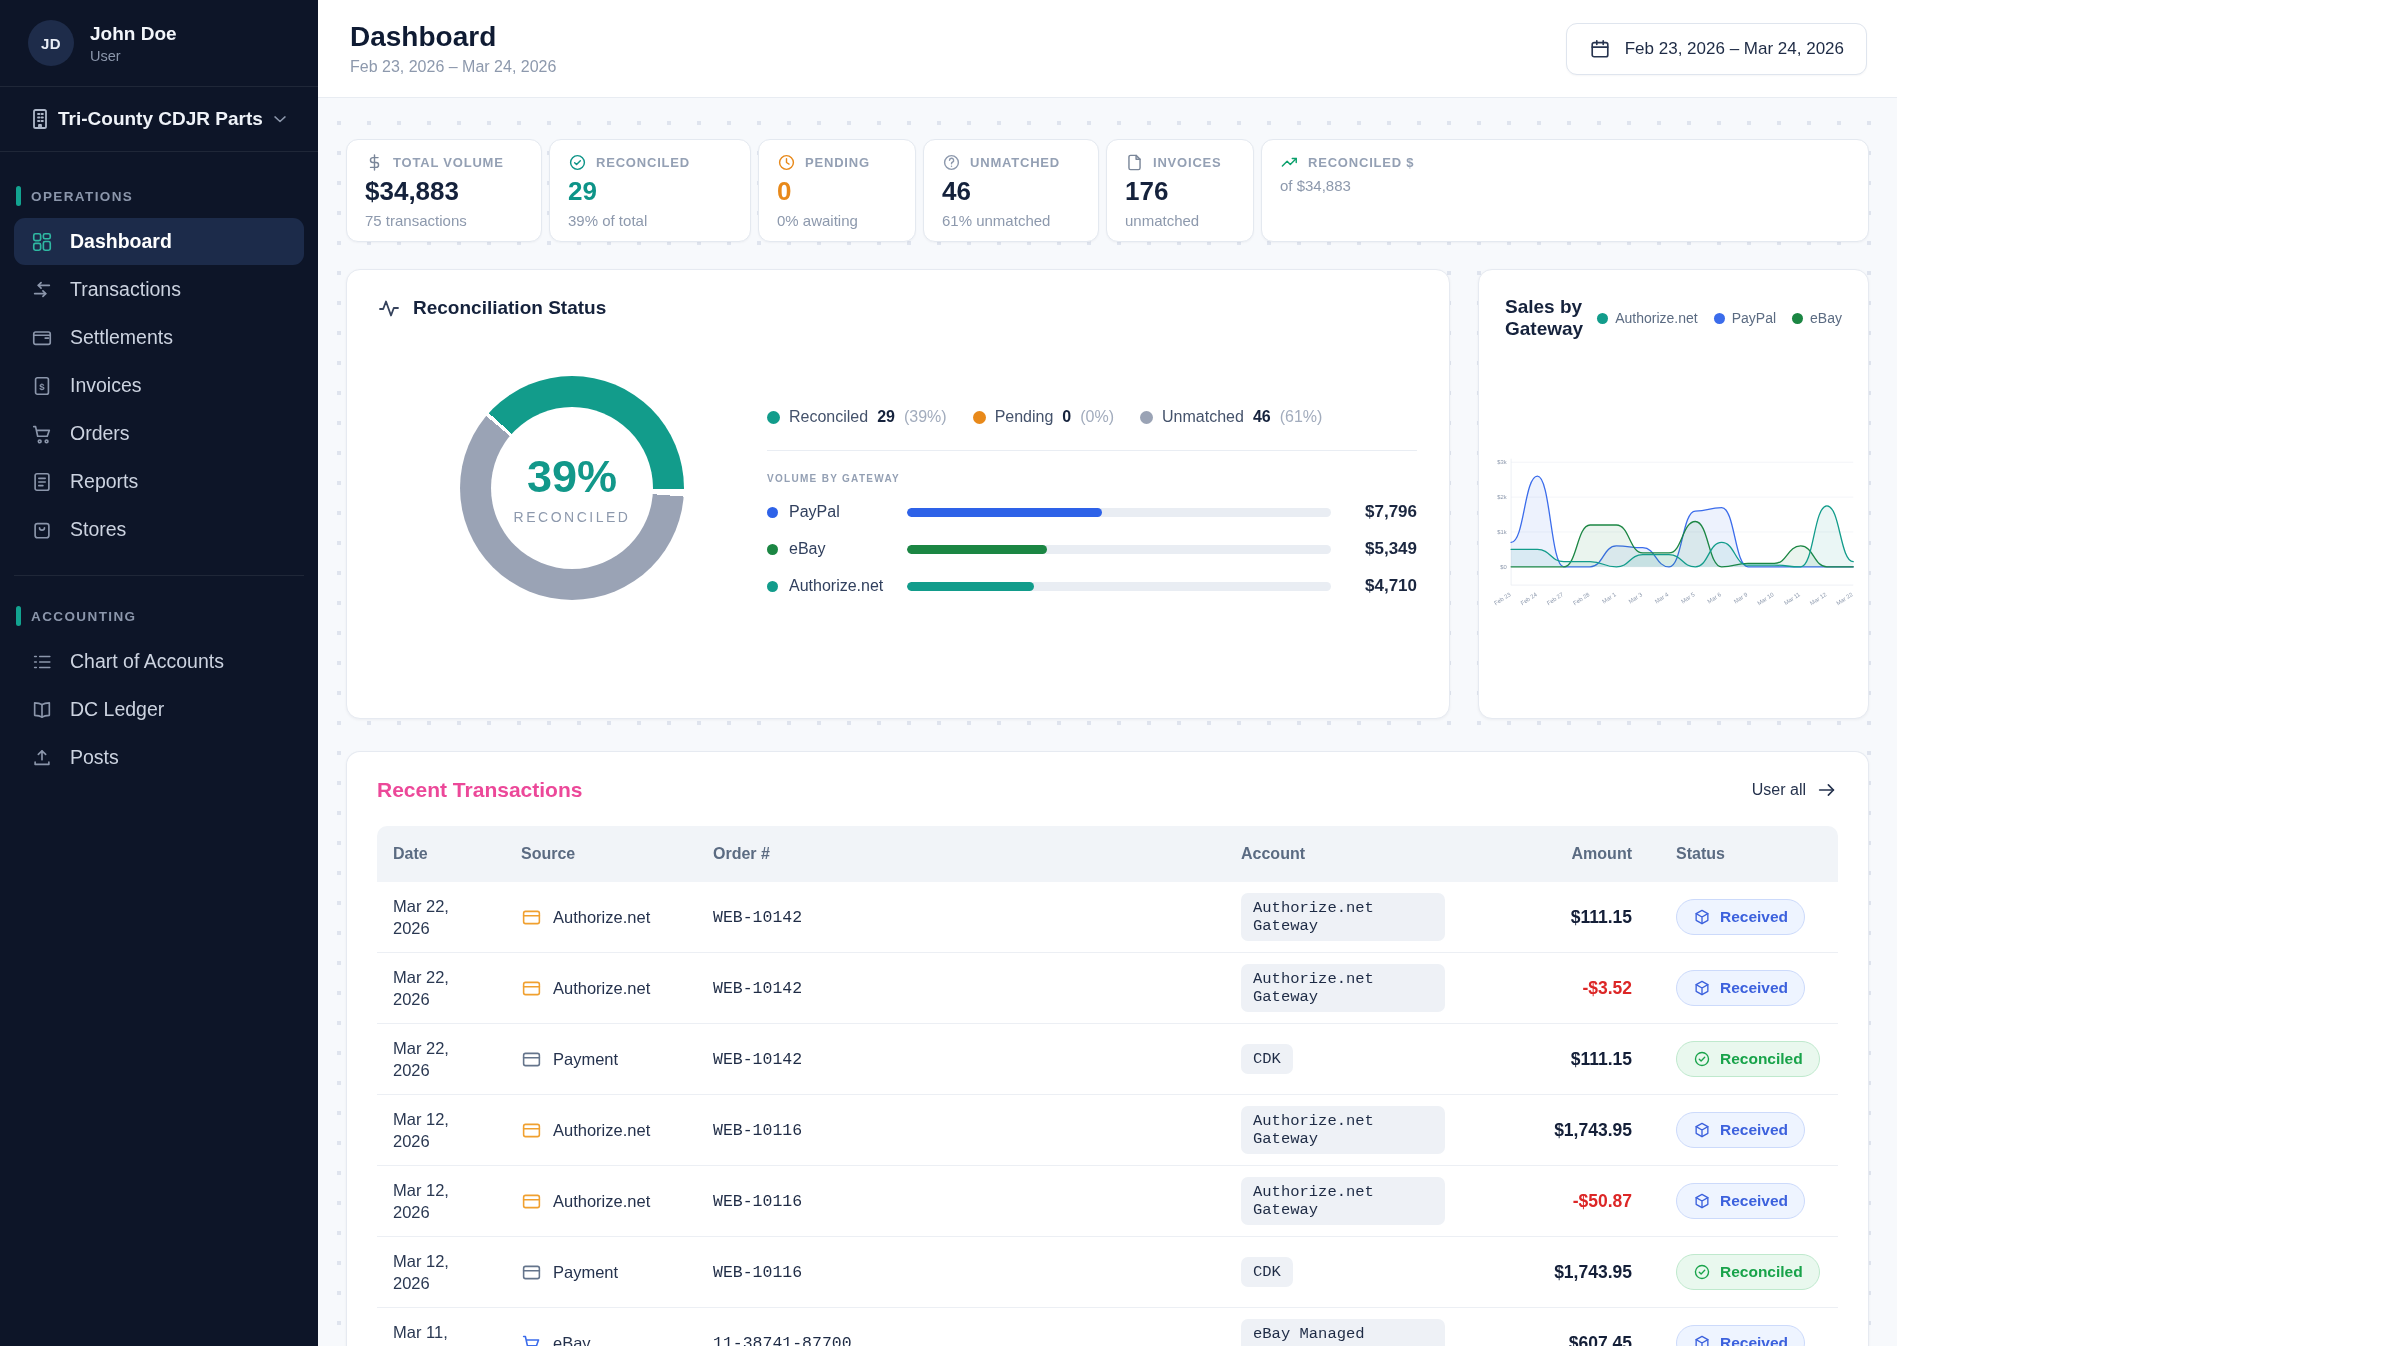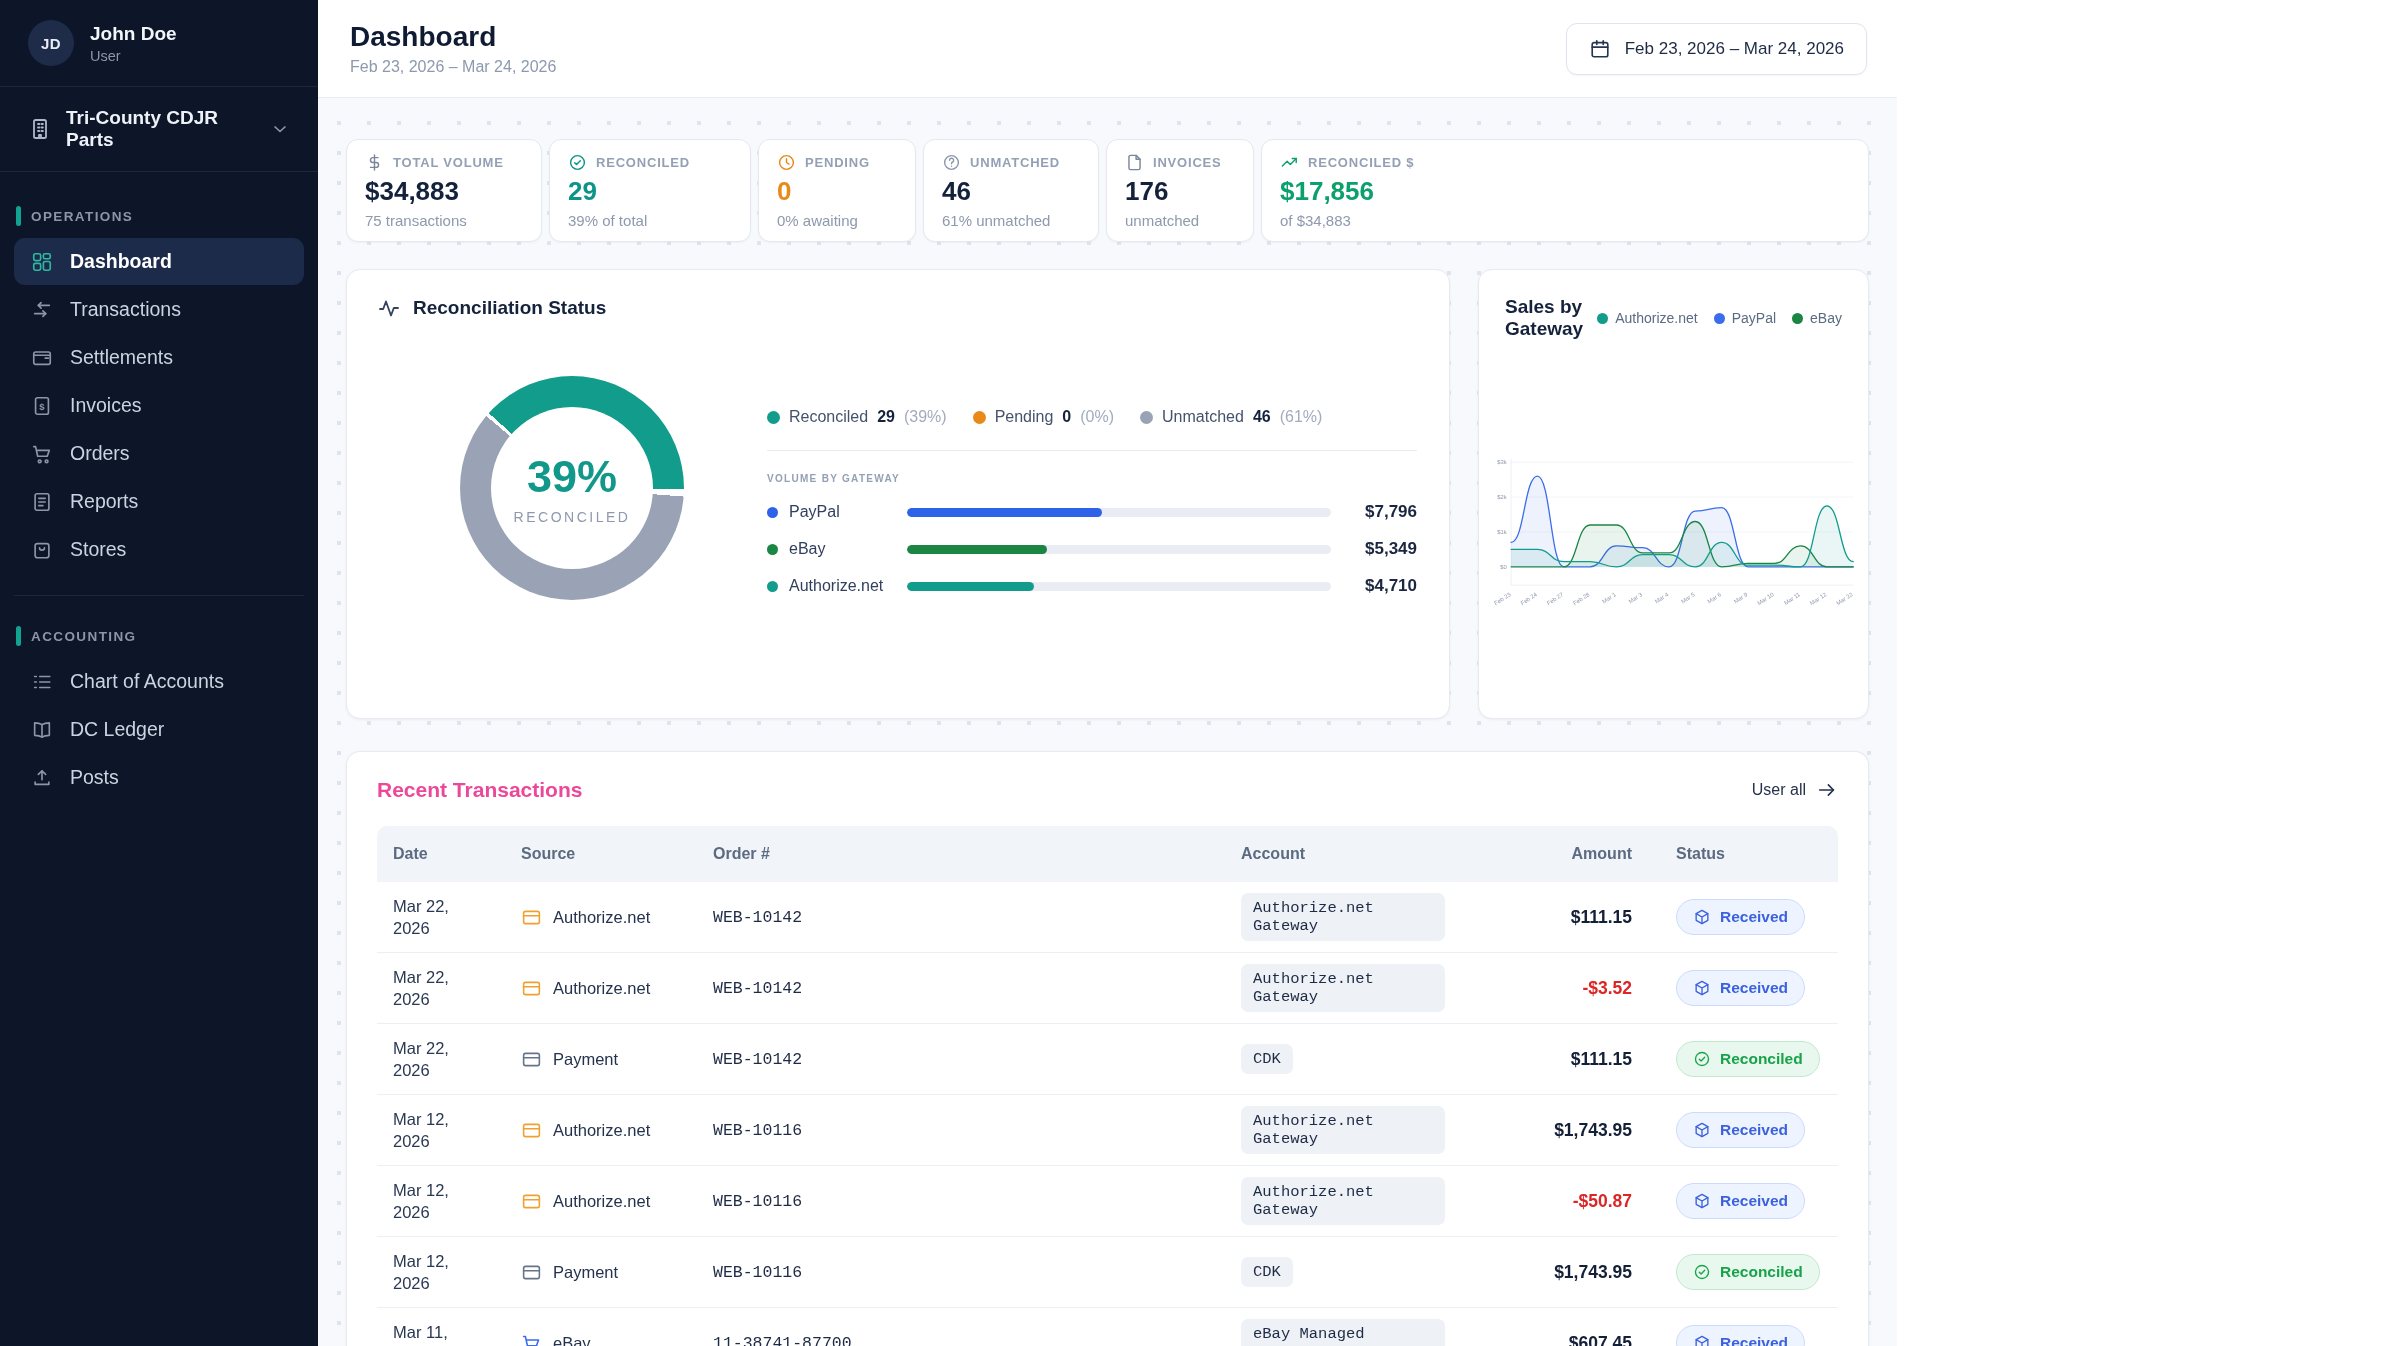--- a/index.html
+++ b/index.html
@@ -4,21 +4,21 @@
 <style>
   html,body{margin:0;padding:0;}
   body{width:2396px;height:1346px;overflow:hidden;font-family:"Liberation Sans","DejaVu Sans",sans-serif;background:#fff;color:#15223c;}
   .app{display:flex;width:1897px;height:1346px;}
   
   .sidebar{width:318px;min-width:318px;height:100%;background:#0d1528;color:#c7cfdc;display:flex;flex-direction:column;}
   .user{display:flex;align-items:center;gap:16px;padding:20px 28px;border-bottom:1px solid rgba(255,255,255,.08);cursor:pointer;}
   .avatar{width:46px;height:46px;border-radius:50%;background:#1e2c4a;color:#e8edf5;display:flex;align-items:center;justify-content:center;font-size:15px;font-weight:700;letter-spacing:.5px;}
   .uname{font-size:19px;font-weight:600;color:#f2f5fa;line-height:1.25;}
   .urole{font-size:14.5px;color:#8b96ab;margin-top:2px;}
-  .org{display:flex;align-items:center;gap:14px;padding:20px 28px;border-bottom:1px solid rgba(255,255,255,.08);cursor:pointer;}
+  .org{display:flex;align-items:center;gap:6px;padding:20px 28px;border-bottom:1px solid rgba(255,255,255,.08);cursor:pointer;}
   .org .ic{color:#aeb8c9;display:flex;}
   .org-name{font-size:19px;font-weight:600;color:#eef2f8;flex:1;}
   .org .chev{color:#8b96ab;display:flex;}
   nav{flex:1;padding:6px 14px 0;}
   .sec-label{display:flex;align-items:center;gap:10px;margin:28px 0 12px 2px;}
   .sec-label .bar{width:5px;height:20px;border-radius:3px;background:#12a390;}
   .sec-label span{font-size:13.5px;font-weight:600;letter-spacing:1.4px;color:#8b96ab;}
   .sec2{border-top:1px solid rgba(255,255,255,.08);margin-top:22px;padding-top:2px;}
   .nav-item{display:flex;align-items:center;gap:17px;height:47px;padding:0 17px;border-radius:11px;margin-bottom:1px;font-size:19.5px;color:#ccd3e0;cursor:pointer;}
   .nav-item .ic{display:flex;color:#8b96ab;}
@@ -329,21 +329,20 @@
           <div class="kpi">
             <div class="kpi-top">
       <span class="ic">
                 <svg width="19" height="19" viewBox="0 0 24 24" fill="none" stroke="currentColor" stroke-width="1.8" stroke-linecap="round" stroke-linejoin="round" style="color:#0ba06c">
                   <path d="m3 16.5 6-6 4 4 7.5-7.5"></path>
                   <path d="M15.5 7h5v5"></path>
                 </svg>
               </span>
       <span class="kpi-label">RECONCILED $</span>
             </div>
-    <div class="kpi-value" style="color:#0ba06c">$17,856</div>
     <div class="kpi-sub">of $34,883</div>
           </div>
         </div>
 
       <div class="cards">
         <section class="card recon">
           <div class="card-title">
             <span class="ic">
                 <svg width="24" height="24" viewBox="0 0 24 24" fill="none" stroke="currentColor" stroke-width="1.8" stroke-linecap="round" stroke-linejoin="round">
                   <path d="M3 13h3.2L9 5.5l5 14 2.8-7.5H21"></path>

